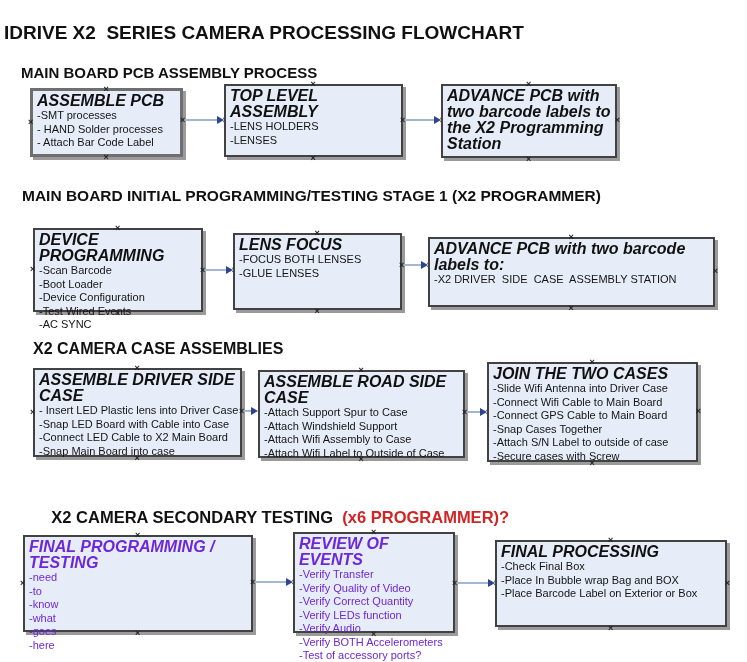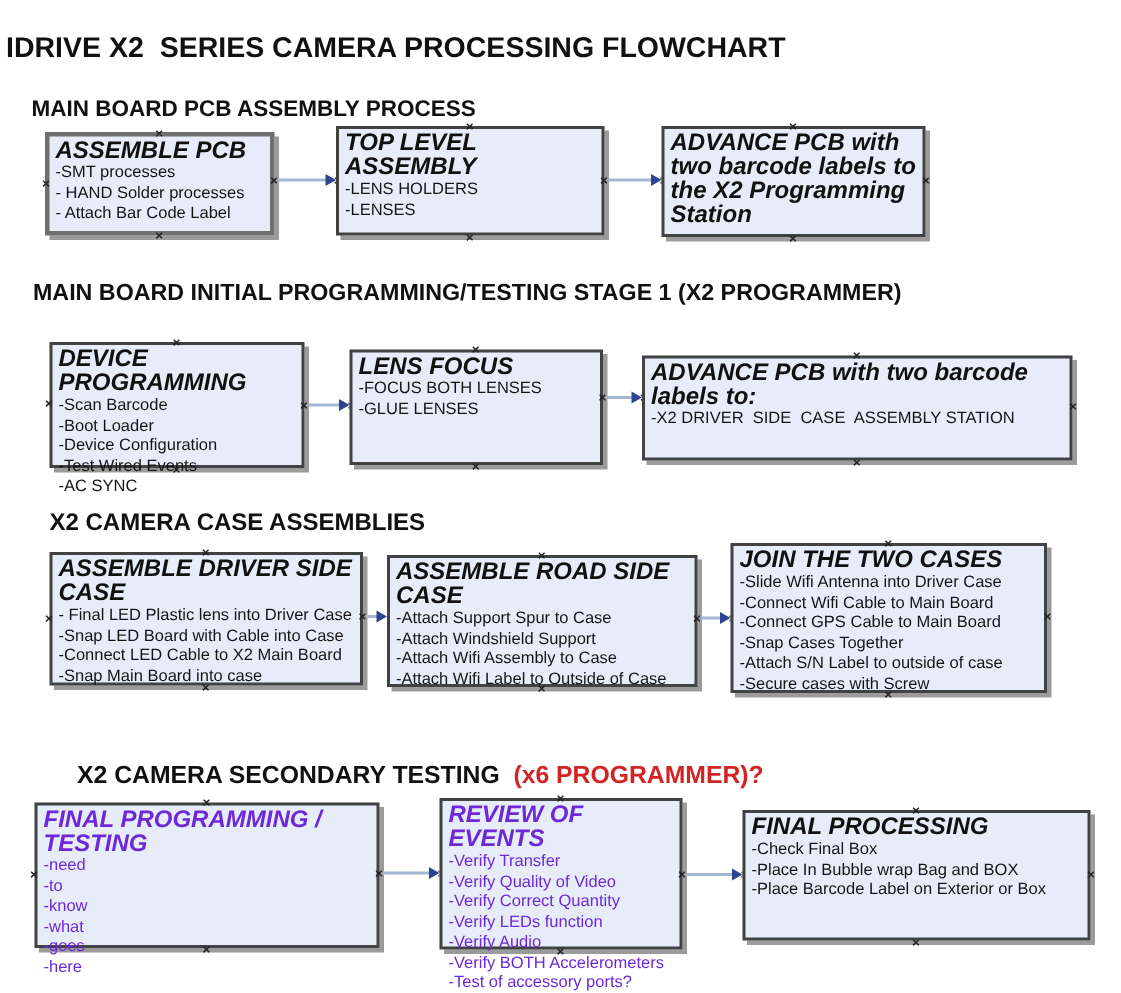--- a/index.html
+++ b/index.html
@@ -140,21 +140,21 @@
     <div class="box-item">-X2 DRIVER  SIDE  CASE  ASSEMBLY STATION</div>
   </div>
 
   <div class="section-heading sh-3" style="left:33px;top:340px;">X2 CAMERA CASE ASSEMBLIES</div>
 
   <div class="box" style="left:33px;top:368px;width:209px;height:89px;">
     <span class="hx t">×</span>
     <span class="hx b">×</span>
     <span class="hx l">×</span>
     <div class="box-title">ASSEMBLE DRIVER SIDE CASE</div>
-    <div class="box-item">- Final LED Plastic lens into Driver Case</div>
+    <div class="box-item">- Insert LED Plastic lens into Driver Case</div>
     <div class="box-item">-Snap LED Board with Cable into Case</div>
     <div class="box-item">-Connect LED Cable to X2 Main Board</div>
     <div class="box-item">-Snap Main Board into case</div>
   </div>
 
   <div class="arrow" style="left:242px;top:406px;width:16px;">
     <span class="x xs">×</span>
     <i class="line"></i>
     <i class="head"></i>
   </div>

